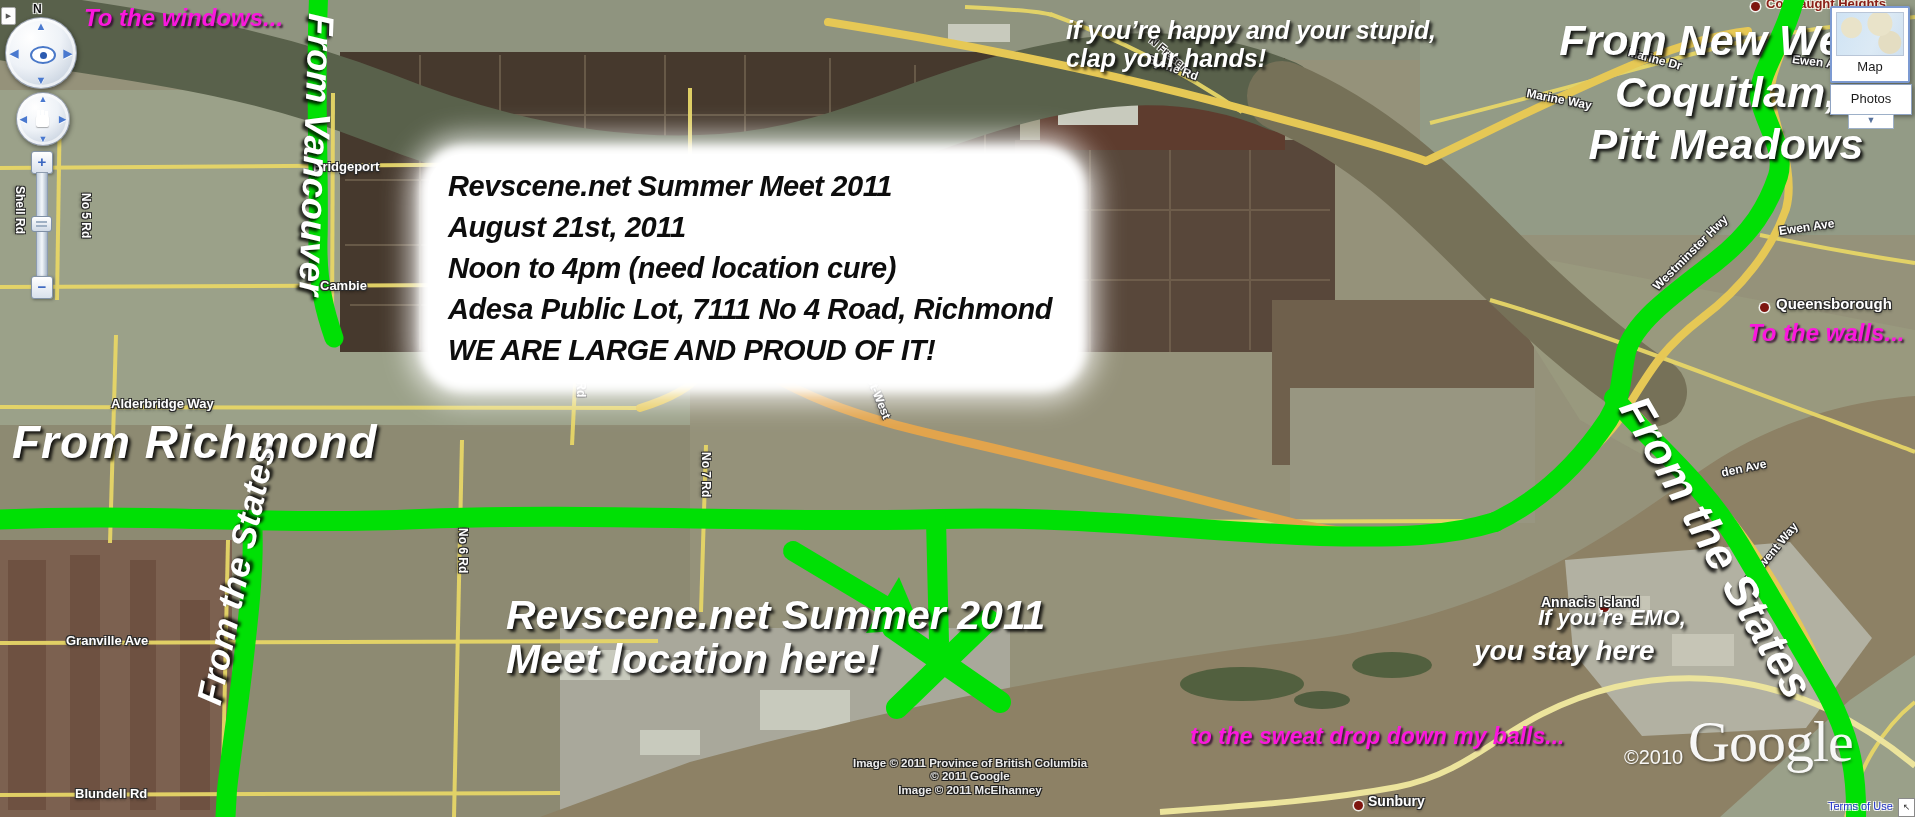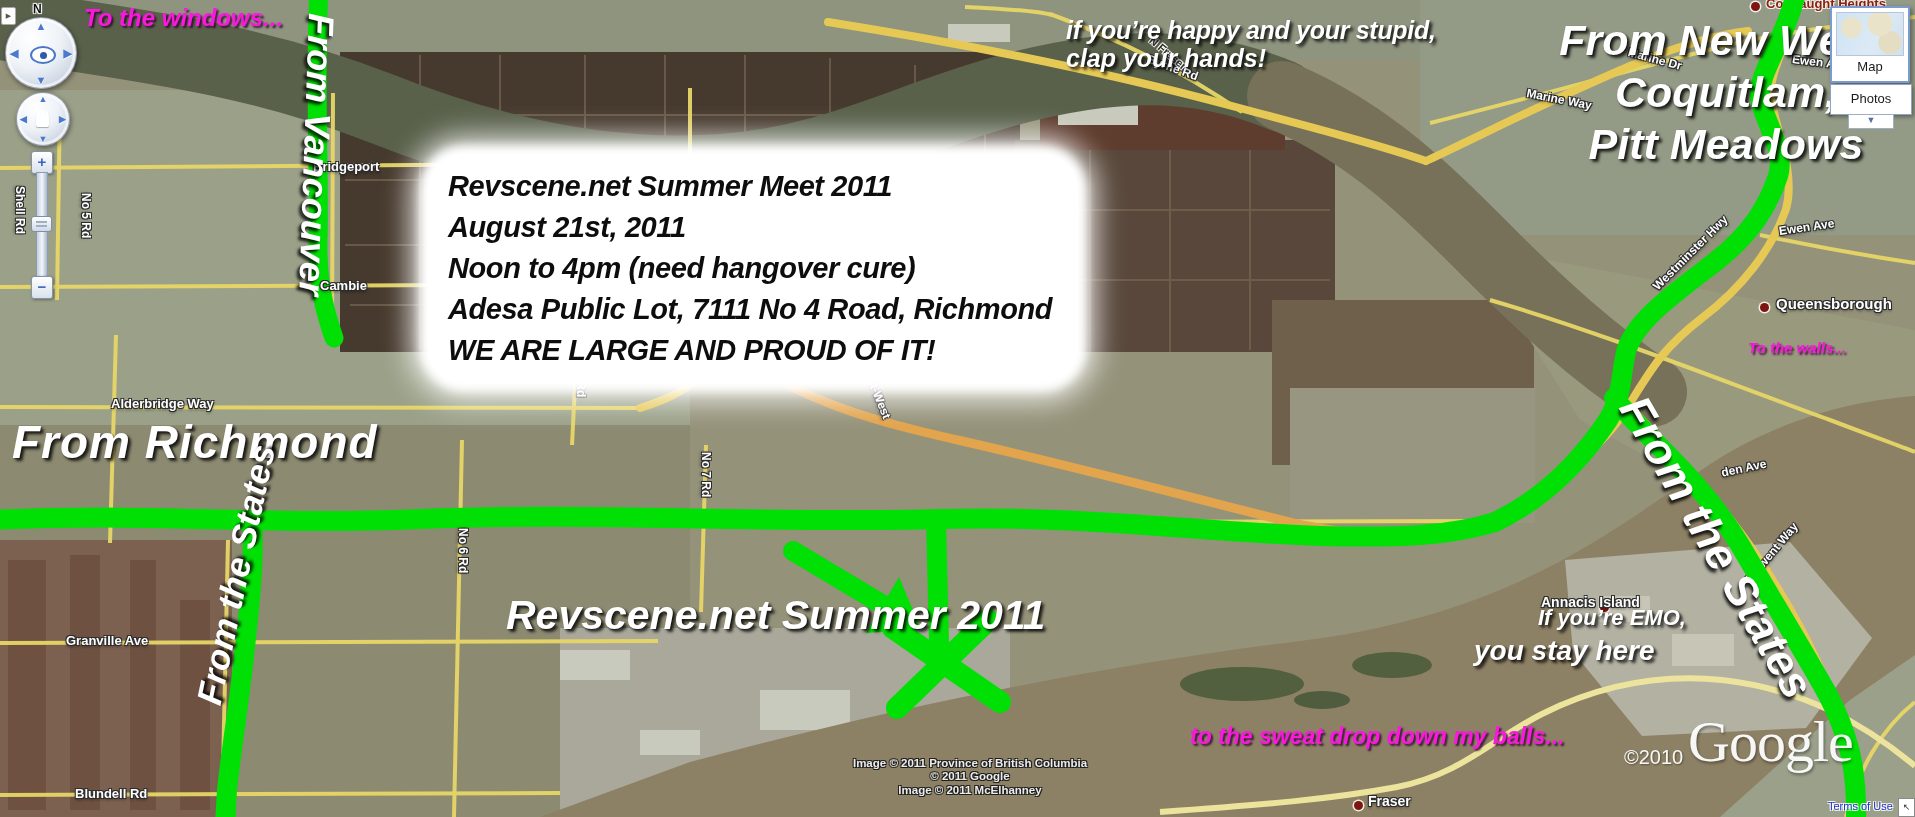--- a/index.html
+++ b/index.html
@@ -222,44 +222,45 @@
     <div class="lbl lblsm rot" style="left:1150px;top:52px;transform:rotate(20deg);">Byrne Rd</div>
     <div class="lbl lblsm lbldark rot" style="left:1155px;top:34px;font-size:11px;transform:rotate(40deg);">N Fraser</div>
     <div class="lbl lblsm rot" style="left:1528px;top:86px;transform:rotate(11deg);">Marine Way</div>
     <div class="lbl lblsm rot" style="left:1630px;top:45px;transform:rotate(15deg);">Marine Dr</div>
     <div class="lbl lblsm rot" style="left:1793px;top:52px;transform:rotate(7deg);">Ewen Ave</div>
     <div class="dot" style="left:1760px;top:303px;"></div>
     <div class="lbl city" style="left:1776px;top:295px;">Queensborough</div>
     <div class="dot" style="left:1600px;top:603px;"></div>
     <div class="lbl" style="left:1541px;top:594px;font-size:14px;">Annacis Island</div>
     <div class="dot" style="left:1354px;top:801px;"></div>
-    <div class="lbl" style="left:1368px;top:793px;font-size:14px;">Fraser</div>
+    <div class="lbl" style="left:1368px;top:793px;font-size:14px;">Sunbury</div>
 
     <div class="ann annm" style="left:84px;top:5px;font-size:24px;">To the windows...</div>
     <div class="ann annw rot" style="left:340px;top:14px;font-size:36px;transform:rotate(92deg);">From Vancouver</div>
     <div class="ann annw" style="left:1066px;top:17px;font-size:25px;letter-spacing:-.3px;">if you’re happy and your stupid,</div>
     <div class="ann annw" style="left:1066px;top:45px;font-size:25px;">clap your hands!</div>
     <div class="ann annw" style="left:1540px;top:14px;width:372px;text-align:center;font-size:43px;line-height:52px;">
       <div>From New West,</div>
       <div>Coquitlam,</div>
       <div>Pitt Meadows</div>
     </div>
     <div class="ann annw" style="left:12px;top:418px;font-size:46px;letter-spacing:1px;">From Richmond</div>
     <div class="ann annw rot" style="left:190px;top:700px;font-size:35px;transform:rotate(-78deg);">From the States</div>
     <div class="ann annw" style="left:506px;top:593px;font-size:41px;">Revscene.net Summer 2011</div>
-    <div class="ann annm" style="left:1748px;top:340px;font-size:15px;">To the walls...</div>
+    <div class="ann annw" style="left:506px;top:637px;font-size:41px;">Meet location here!</div>
+    <div class="ann annm" style="left:1748px;top:320px;font-size:24px;">To the walls...</div>
     <div class="ann annw" style="left:1538px;top:606px;font-size:22px;text-align:center;">If you’re EMO,</div>
     <div class="ann annw" style="left:1474px;top:636px;font-size:28px;">you stay here</div>
     <div class="ann annw rot" style="left:1652px;top:388px;font-size:45px;transform:rotate(60deg);">From the States</div>
     <div class="ann annm" style="left:1190px;top:724px;font-size:23px;">to the sweat drop down my balls...</div>
 
     <div id="infobox">
       <div>Revscene.net Summer Meet 2011</div>
       <div>August 21st, 2011</div>
-      <div>Noon to 4pm (need hangover cure)</div>
+      <div>Noon to 4pm (need location cure)</div>
       <div>Adesa Public Lot, 7111 No 4 Road, Richmond</div>
       <div>WE ARE LARGE AND PROUD OF IT!</div>
     </div>
 
     <div id="google-logo">Google</div>
     <div id="g-year">©2010</div>
     <div id="attrib">
       <div>Image © 2011 Province of British Columbia</div>
       <div>© 2011 Google</div>
       <div>Image © 2011 McElhanney</div>

